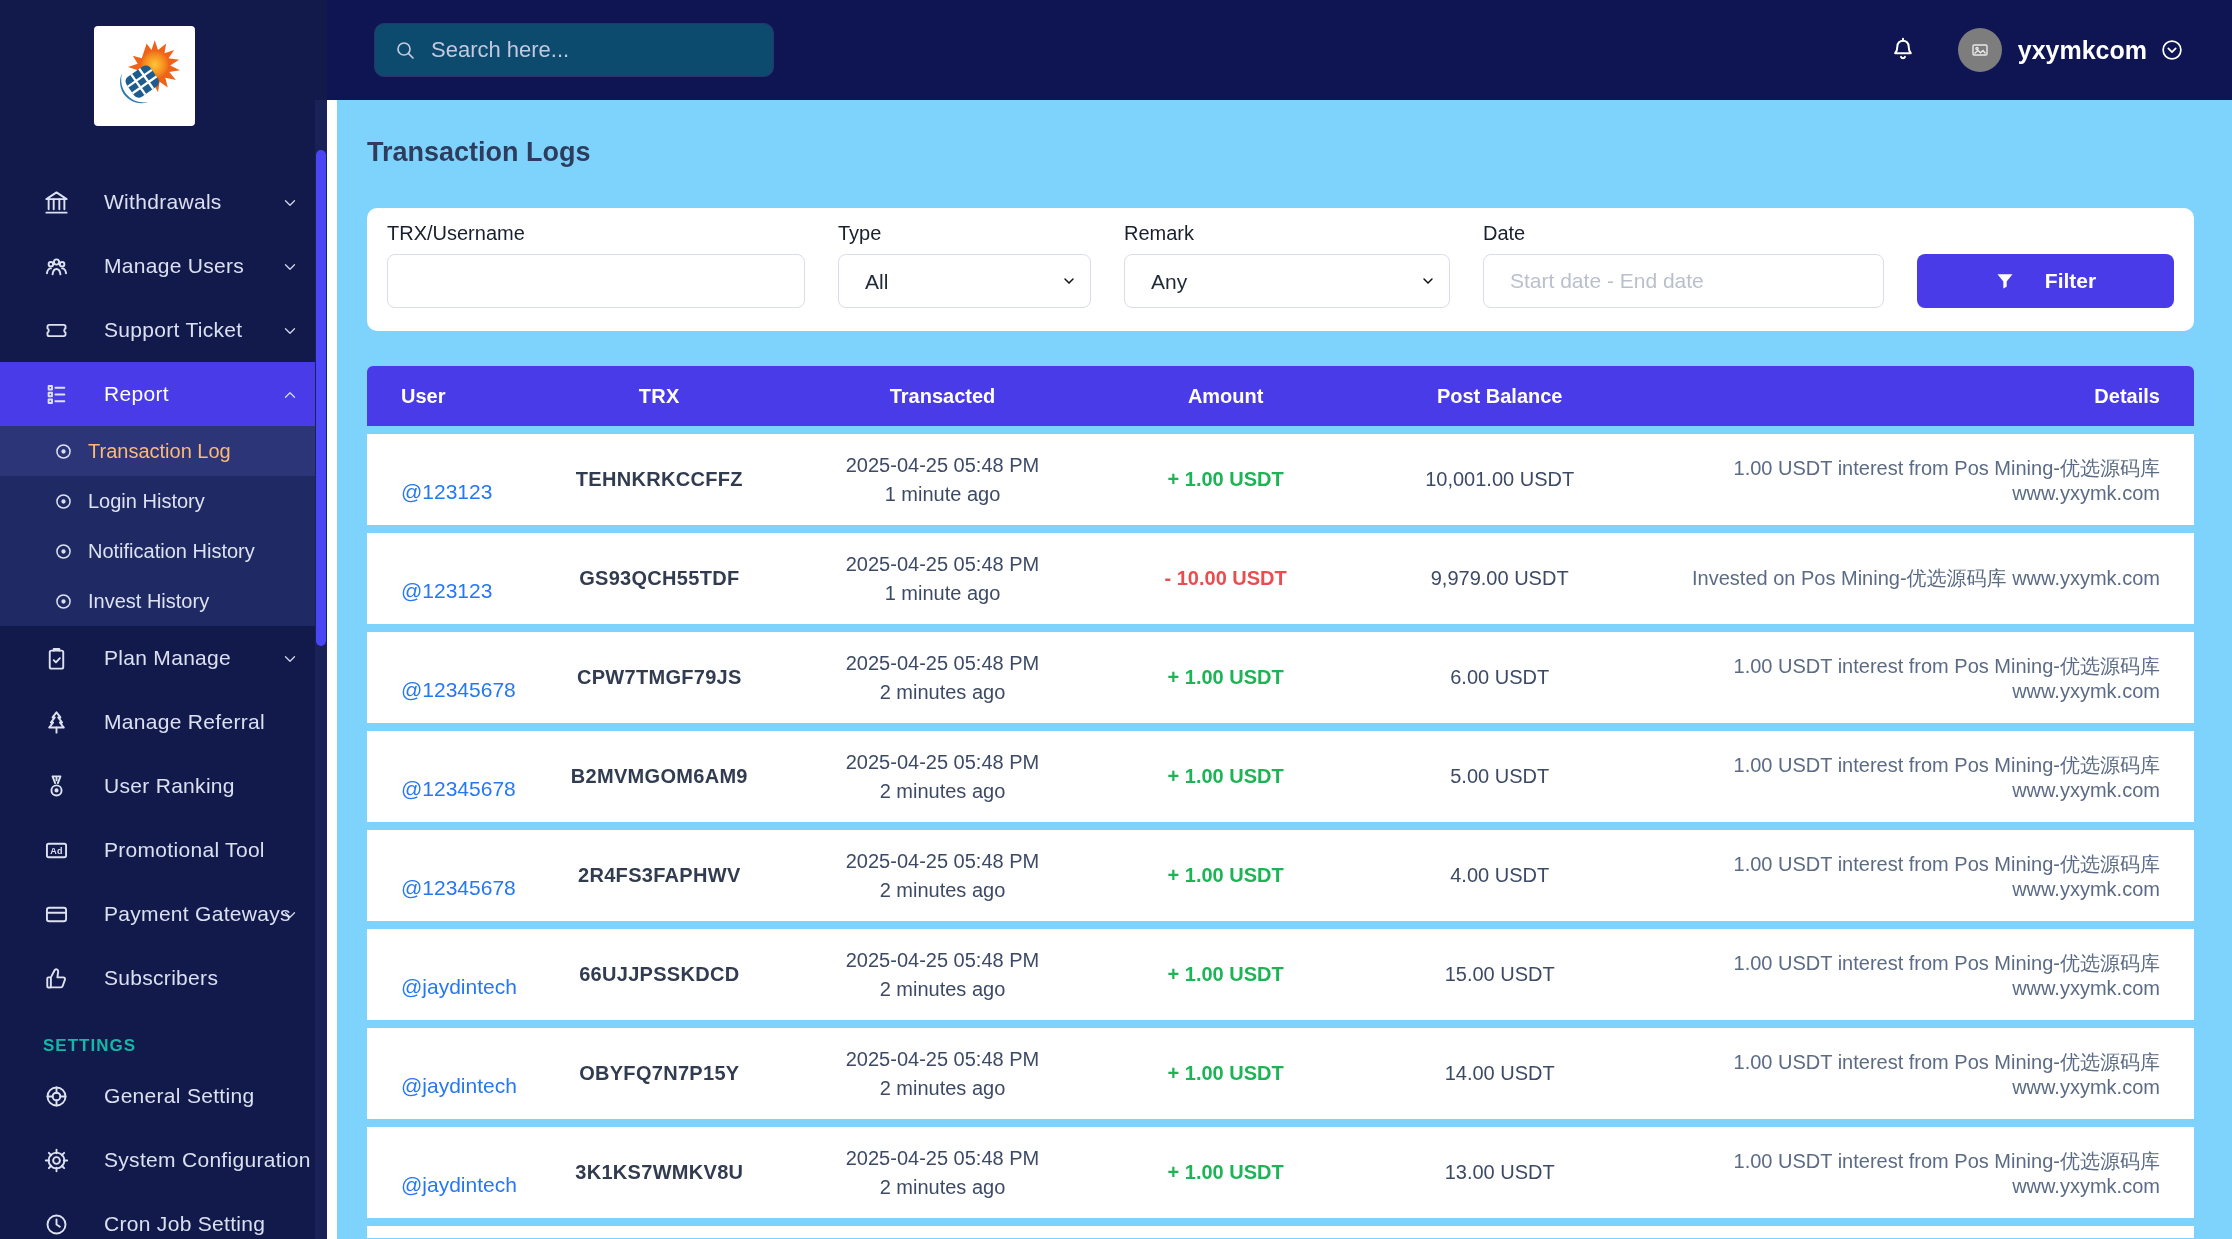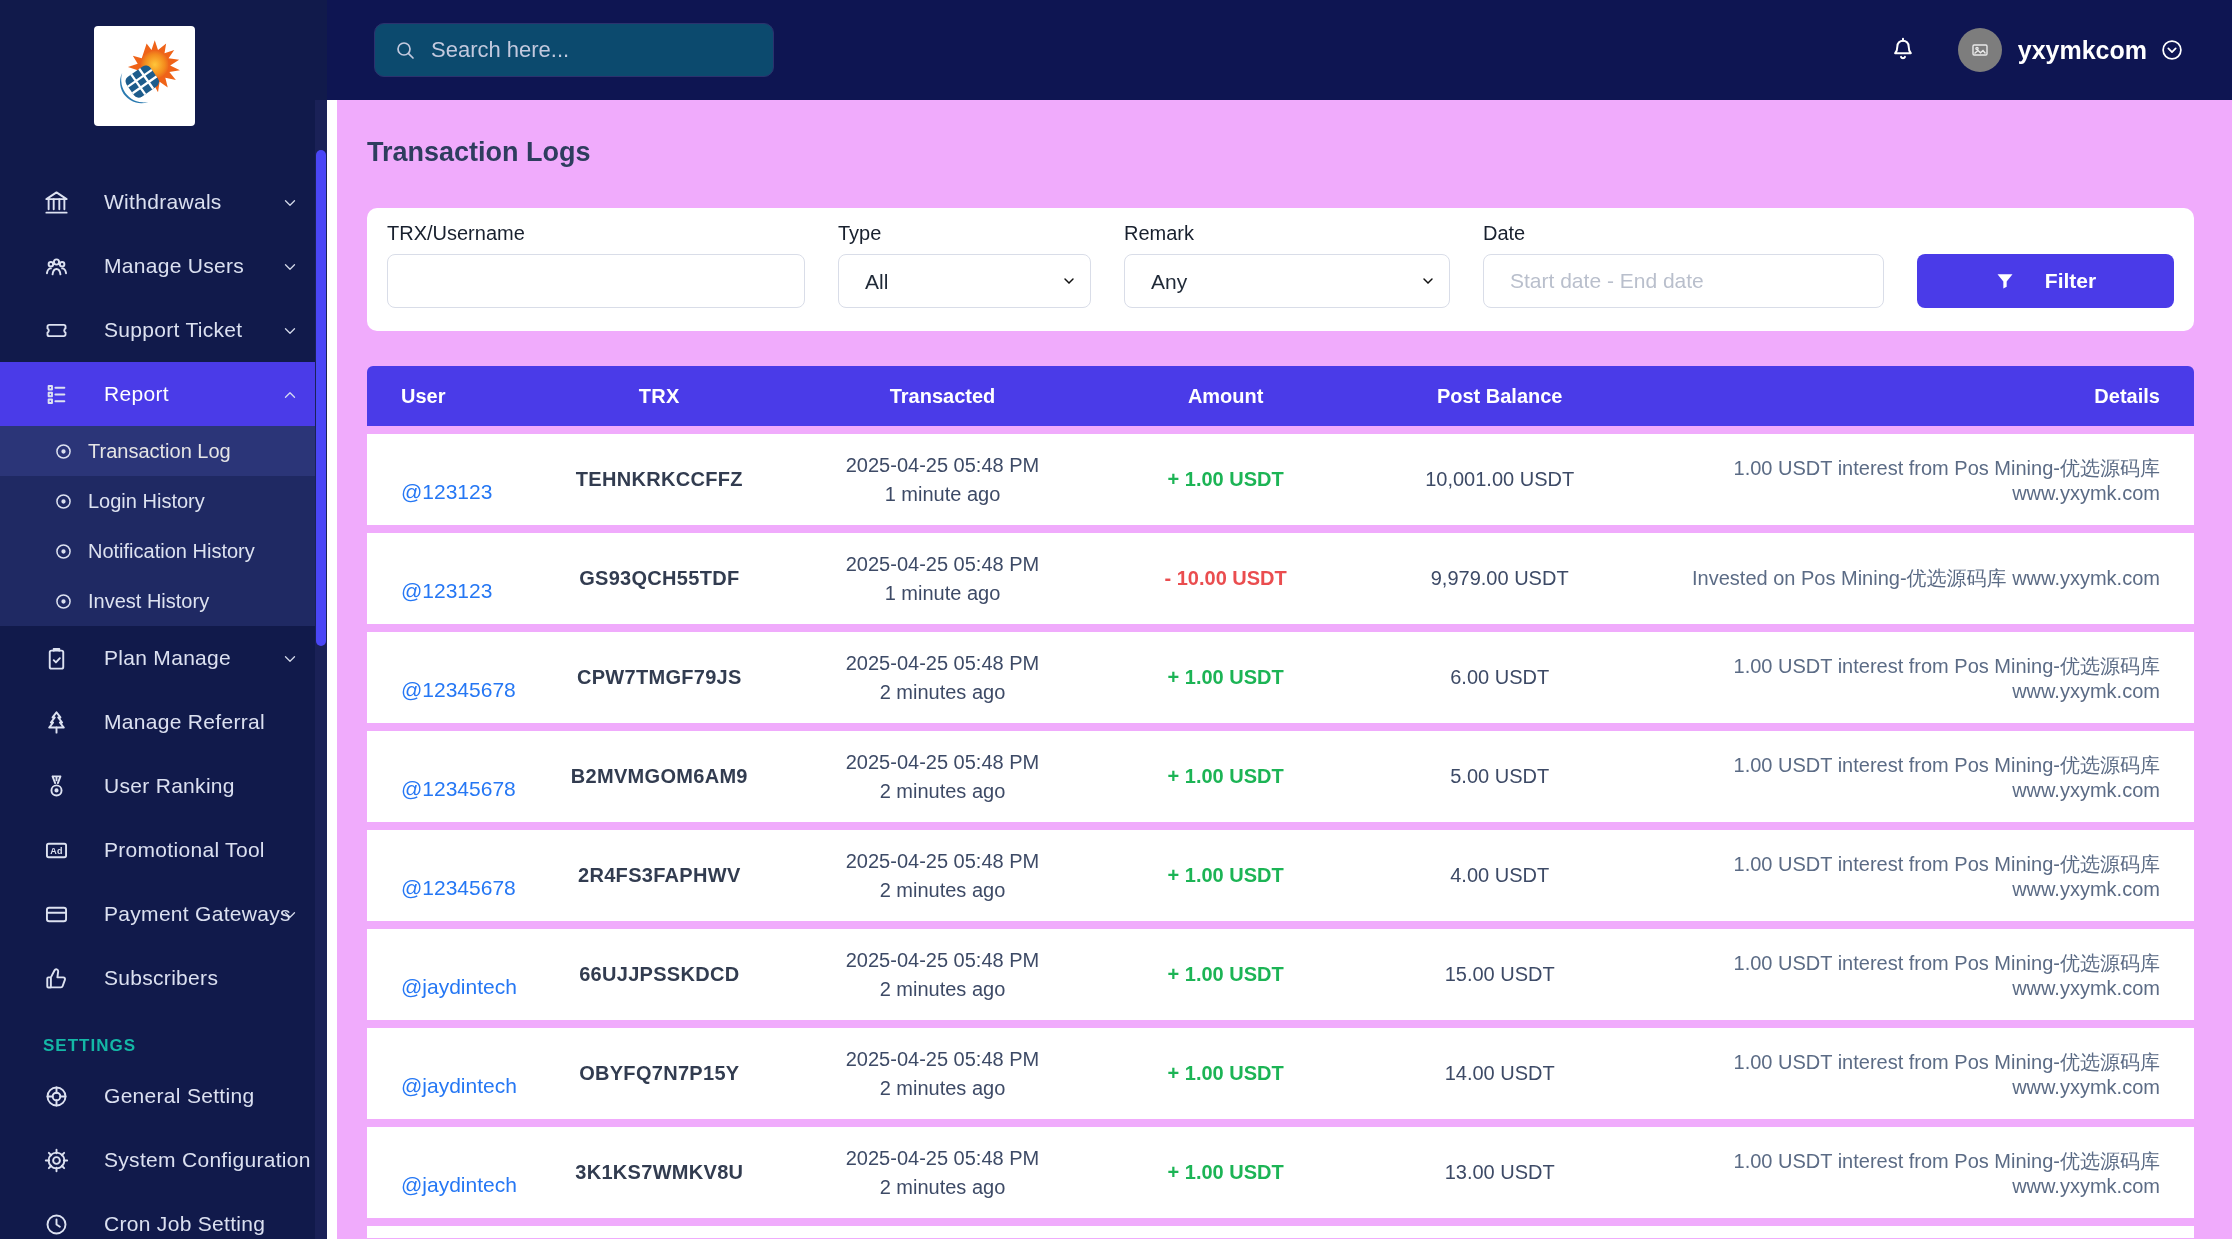--- a/index.html
+++ b/index.html
@@ -10,21 +10,21 @@
   .sidebar { width:327px; min-width:327px; height:1239px; background:#111a4b; position:relative; overflow:hidden; z-index:2; }
   .logo-box { width:101px; height:100px; background:#ffffff; border-radius:4px; margin:26px 0 0 94px; display:flex; align-items:center; justify-content:center; }
   .nav { margin-top:44px; }
   .s-item { height:64px; display:flex; align-items:center; padding-left:43px; position:relative; color:#dbe0f0; font-size:21px; font-weight:500; letter-spacing:.3px; cursor:pointer; }
   .s-item .ic { width:27px; height:27px; margin-right:34px; flex:0 0 27px; display:flex; align-items:center; }
   .s-item .chev { position:absolute; right:28px; top:50%; transform:translateY(-50%); width:18px; height:18px; opacity:.95; }
   .s-item.active-parent { background:#4a3be8; color:#ffffff; }
   .submenu { background:#1f2963; }
   .sub-item { height:50px; display:flex; align-items:center; padding-left:53px; color:#dde2f0; font-size:20px; font-weight:400; cursor:pointer; }
   .sub-item .ic { width:21px; height:21px; margin-right:14px; flex:0 0 21px; }
-  .sub-item.active { background:#2b3578; color:#e5e5e5; font-weight:500; }
+  .sub-item.active { background:#2b3578; color:#fdba74; font-weight:500; }
   .settings-hd { margin:26px 0 8px 43px; font-size:17px; font-weight:700; letter-spacing:1px; color:#14b8a6; }
   svg.stroke { stroke:#dde2f1; fill:none; stroke-width:1.7; stroke-linecap:round; stroke-linejoin:round; }
 
   
   .side-track { position:absolute; left:315px; top:100px; width:12px; height:1139px; background:#1a2157; z-index:3; }
   .side-white { position:absolute; left:327px; top:100px; width:10px; height:1139px; background:#ffffff; z-index:3; }
   .side-thumb { position:absolute; left:316px; top:150px; width:10px; height:496px; background:#4a46f6; border-radius:5px; z-index:4; cursor:grab; }
 
   
   .main { flex:1; display:flex; flex-direction:column; min-width:0; }
@@ -32,21 +32,21 @@
   .search-wrap { width:400px; height:54px; background:#0c4a6e; border:1px solid #2b326e; border-radius:10px; display:flex; align-items:center; padding:0 18px; }
   .search-wrap .ic { width:24px; height:24px; margin-right:14px; }
   .search-input { background:transparent; border:none; outline:none; color:#e8ebf7; font-size:22px; width:100%; font-family:"Liberation Sans", sans-serif; }
   .search-input::placeholder { color:#c3c9de; }
   .top-right { margin-left:auto; display:flex; align-items:center; }
   .bell { width:30px; height:32px; margin-right:40px; cursor:pointer; }
   .avatar { width:44px; height:44px; border-radius:50%; background:#7d7d7d; display:flex; align-items:center; justify-content:center; margin-right:16px; cursor:pointer; }
   .uname { color:#ffffff; font-size:25px; font-weight:700; margin-right:12px; cursor:pointer; }
   .chev-circle { width:26px; height:26px; cursor:pointer; }
 
-  .content { flex:1; padding:37px 38px 0 40px; background:#f0abfc; }
+  .content { flex:1; padding:37px 38px 0 40px; background:#7dd3fc; }
   .page-title { font-size:27px; font-weight:600; color:#2e3d5e; margin-bottom:40px; }
 
   
   .filter-card { background:#ffffff; border-radius:10px; padding:14px 20px 23px 20px; display:flex; gap:33px; align-items:flex-end; margin-bottom:35px; }
   .field { display:flex; flex-direction:column; }
   .field label { font-size:20px; font-weight:500; color:#18202e; margin-bottom:9px; }
   .f-trx { width:418px; } .f-type { width:253px; } .f-remark { width:326px; } .f-date { width:401px; } .f-btn { flex:1; }
   .tinput { height:54px; border:1px solid #d9dde8; border-radius:8px; font-size:21px; color:#1f2937; padding:0 26px; outline:none; width:100%; font-family:"Liberation Sans", sans-serif; }
   .tinput::placeholder { color:#b9bfcc; }
   .sel-wrap { position:relative; }

